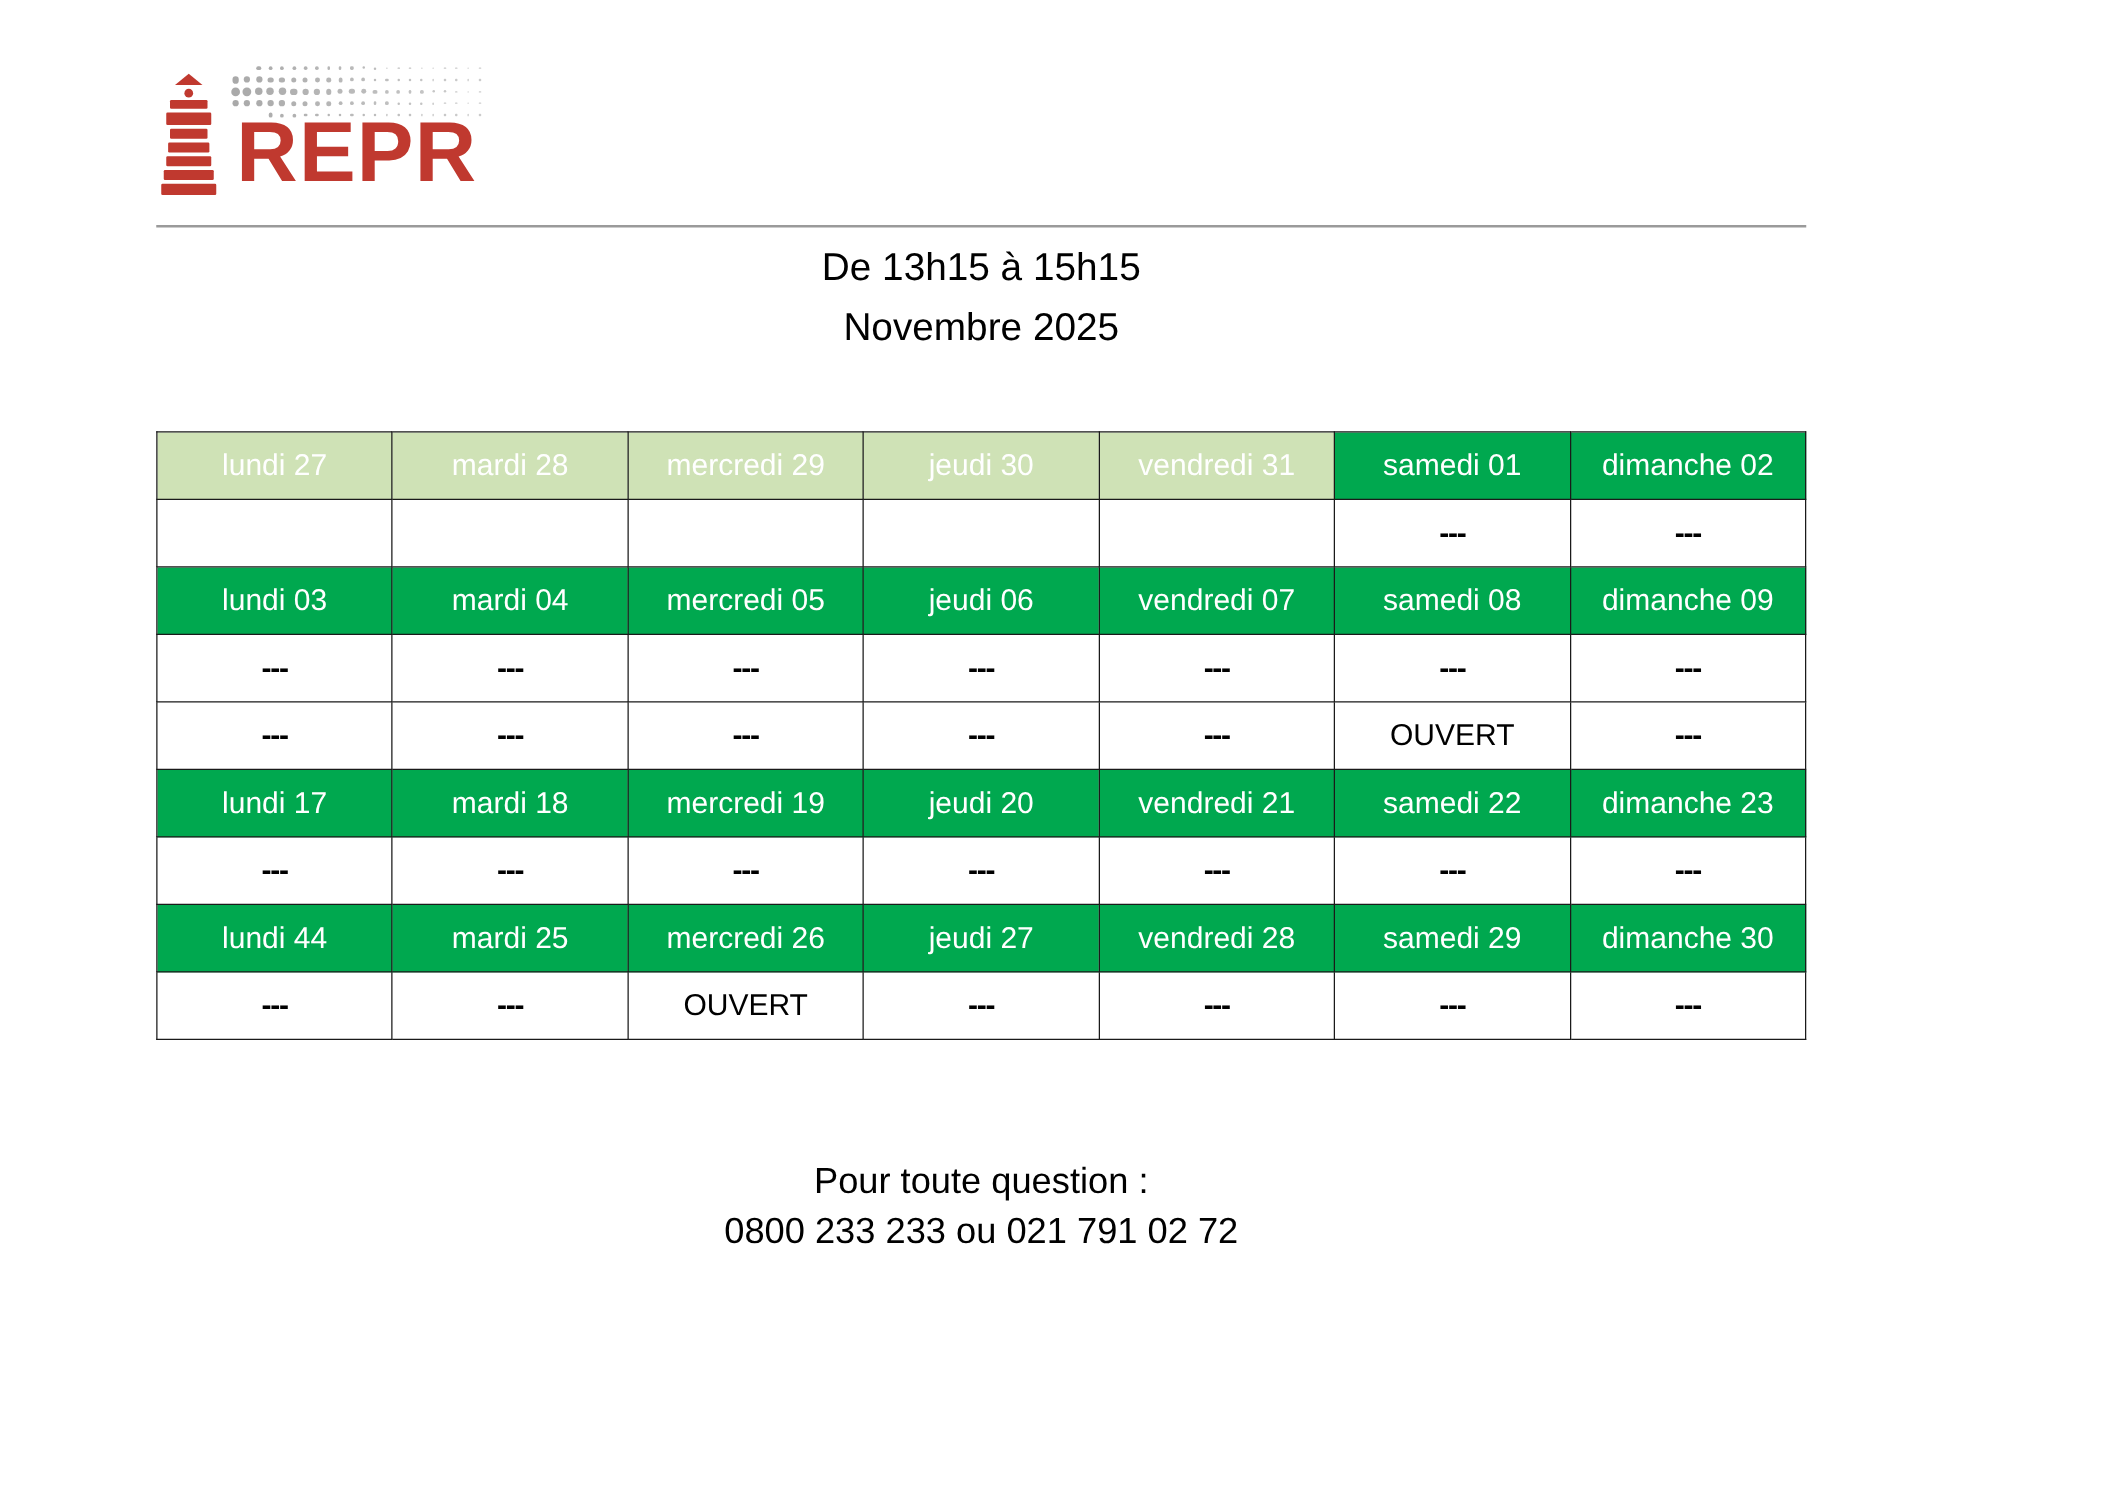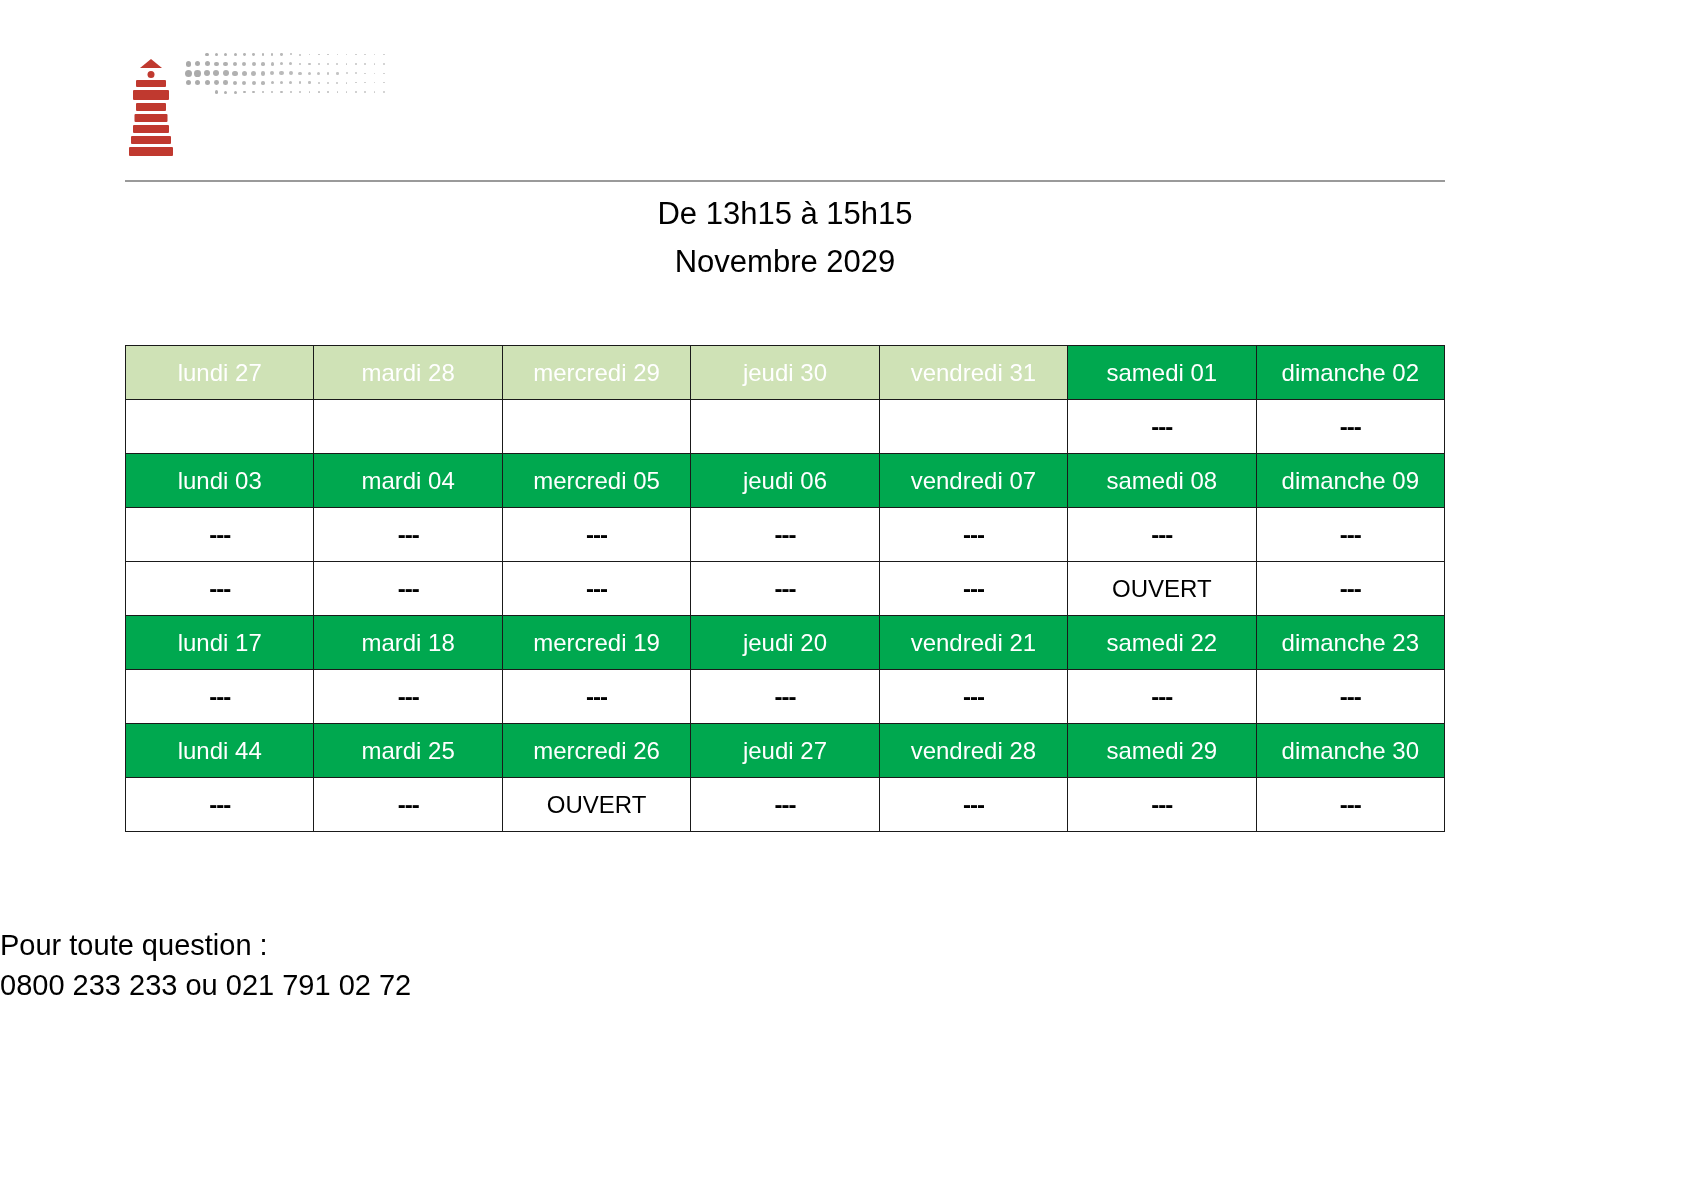--- a/index.html
+++ b/index.html
@@ -151,21 +151,21 @@
     font-weight: bold;
     letter-spacing: -1px;
   }
 
   
   .footer {
     position: absolute;
     left: 0;
     top: 925px;
     width: 1570px;
-    text-align: left;
+    text-align: center;
   }
   .footer-line {
     font-size: 29px;
     line-height: 40px;
     color: #000;
     white-space: nowrap;
   }
 </style>
 </head>
 <body>
@@ -178,20 +178,21 @@
         <div class="lh-roof"></div>
         <div class="lh-dot"></div>
         <div class="lh-bar" style="top:25px;width:30px;height:7px;"></div>
         <div class="lh-bar" style="top:35px;width:36px;height:10px;"></div>
         <div class="lh-bar" style="top:48px;width:30px;height:8px;"></div>
         <div class="lh-bar" style="top:59px;width:33px;height:8px;"></div>
         <div class="lh-bar" style="top:70px;width:36px;height:8px;"></div>
         <div class="lh-bar" style="top:81px;width:40px;height:8px;"></div>
         <div class="lh-bar" style="top:92px;width:44px;height:9px;"></div>
       </div>
+      <div class="logo-text">REPR</div>
       <div class="dot-field">
           <span style="width: 3.5px; height: 3.5px; left: 20.3px; top: 1.7px; opacity: 0.82;"></span>
           <span style="width: 3.4px; height: 3.4px; left: 29.7px; top: 1.8px; opacity: 0.8;"></span>
           <span style="width: 3.2px; height: 3.2px; left: 39.1px; top: 1.9px; opacity: 0.78;"></span>
           <span style="width: 3.1px; height: 3.1px; left: 48.5px; top: 2px; opacity: 0.77;"></span>
           <span style="width: 2.9px; height: 2.9px; left: 57.8px; top: 2px; opacity: 0.75;"></span>
           <span style="width: 2.8px; height: 2.8px; left: 67.2px; top: 2.1px; opacity: 0.73;"></span>
           <span style="width: 2.6px; height: 2.6px; left: 76.6px; top: 2.2px; opacity: 0.72;"></span>
           <span style="width: 2.4px; height: 2.4px; left: 86px; top: 2.3px; opacity: 0.7;"></span>
           <span style="width: 2.3px; height: 2.3px; left: 95.4px; top: 2.4px; opacity: 0.68;"></span>
@@ -291,21 +292,21 @@
           <span style="width: 1.6px; height: 1.6px; left: 179.4px; top: 40.3px; opacity: 0.53;"></span>
           <span style="width: 1.6px; height: 1.6px; left: 188.7px; top: 40.3px; opacity: 0.52;"></span>
           <span style="width: 1.6px; height: 1.6px; left: 198px; top: 40.3px; opacity: 0.5;"></span>
         </div>
     </div>
   </div>
   <div class="header-rule"></div>
 
   <div class="titles">
     <div class="title-line">De 13h15 à 15h15</div>
-    <div class="title-line">Novembre 2029</div>
+    <div class="title-line">Novembre 2025</div>
   </div>
 
   <div class="cal-wrap">
     <table class="cal">
       <tbody id="cal-body">
           <tr>
             <td class="hdr-light">lundi 27</td>
             <td class="hdr-light">mardi 28</td>
             <td class="hdr-light">mercredi 29</td>
             <td class="hdr-light">jeudi 30</td>

